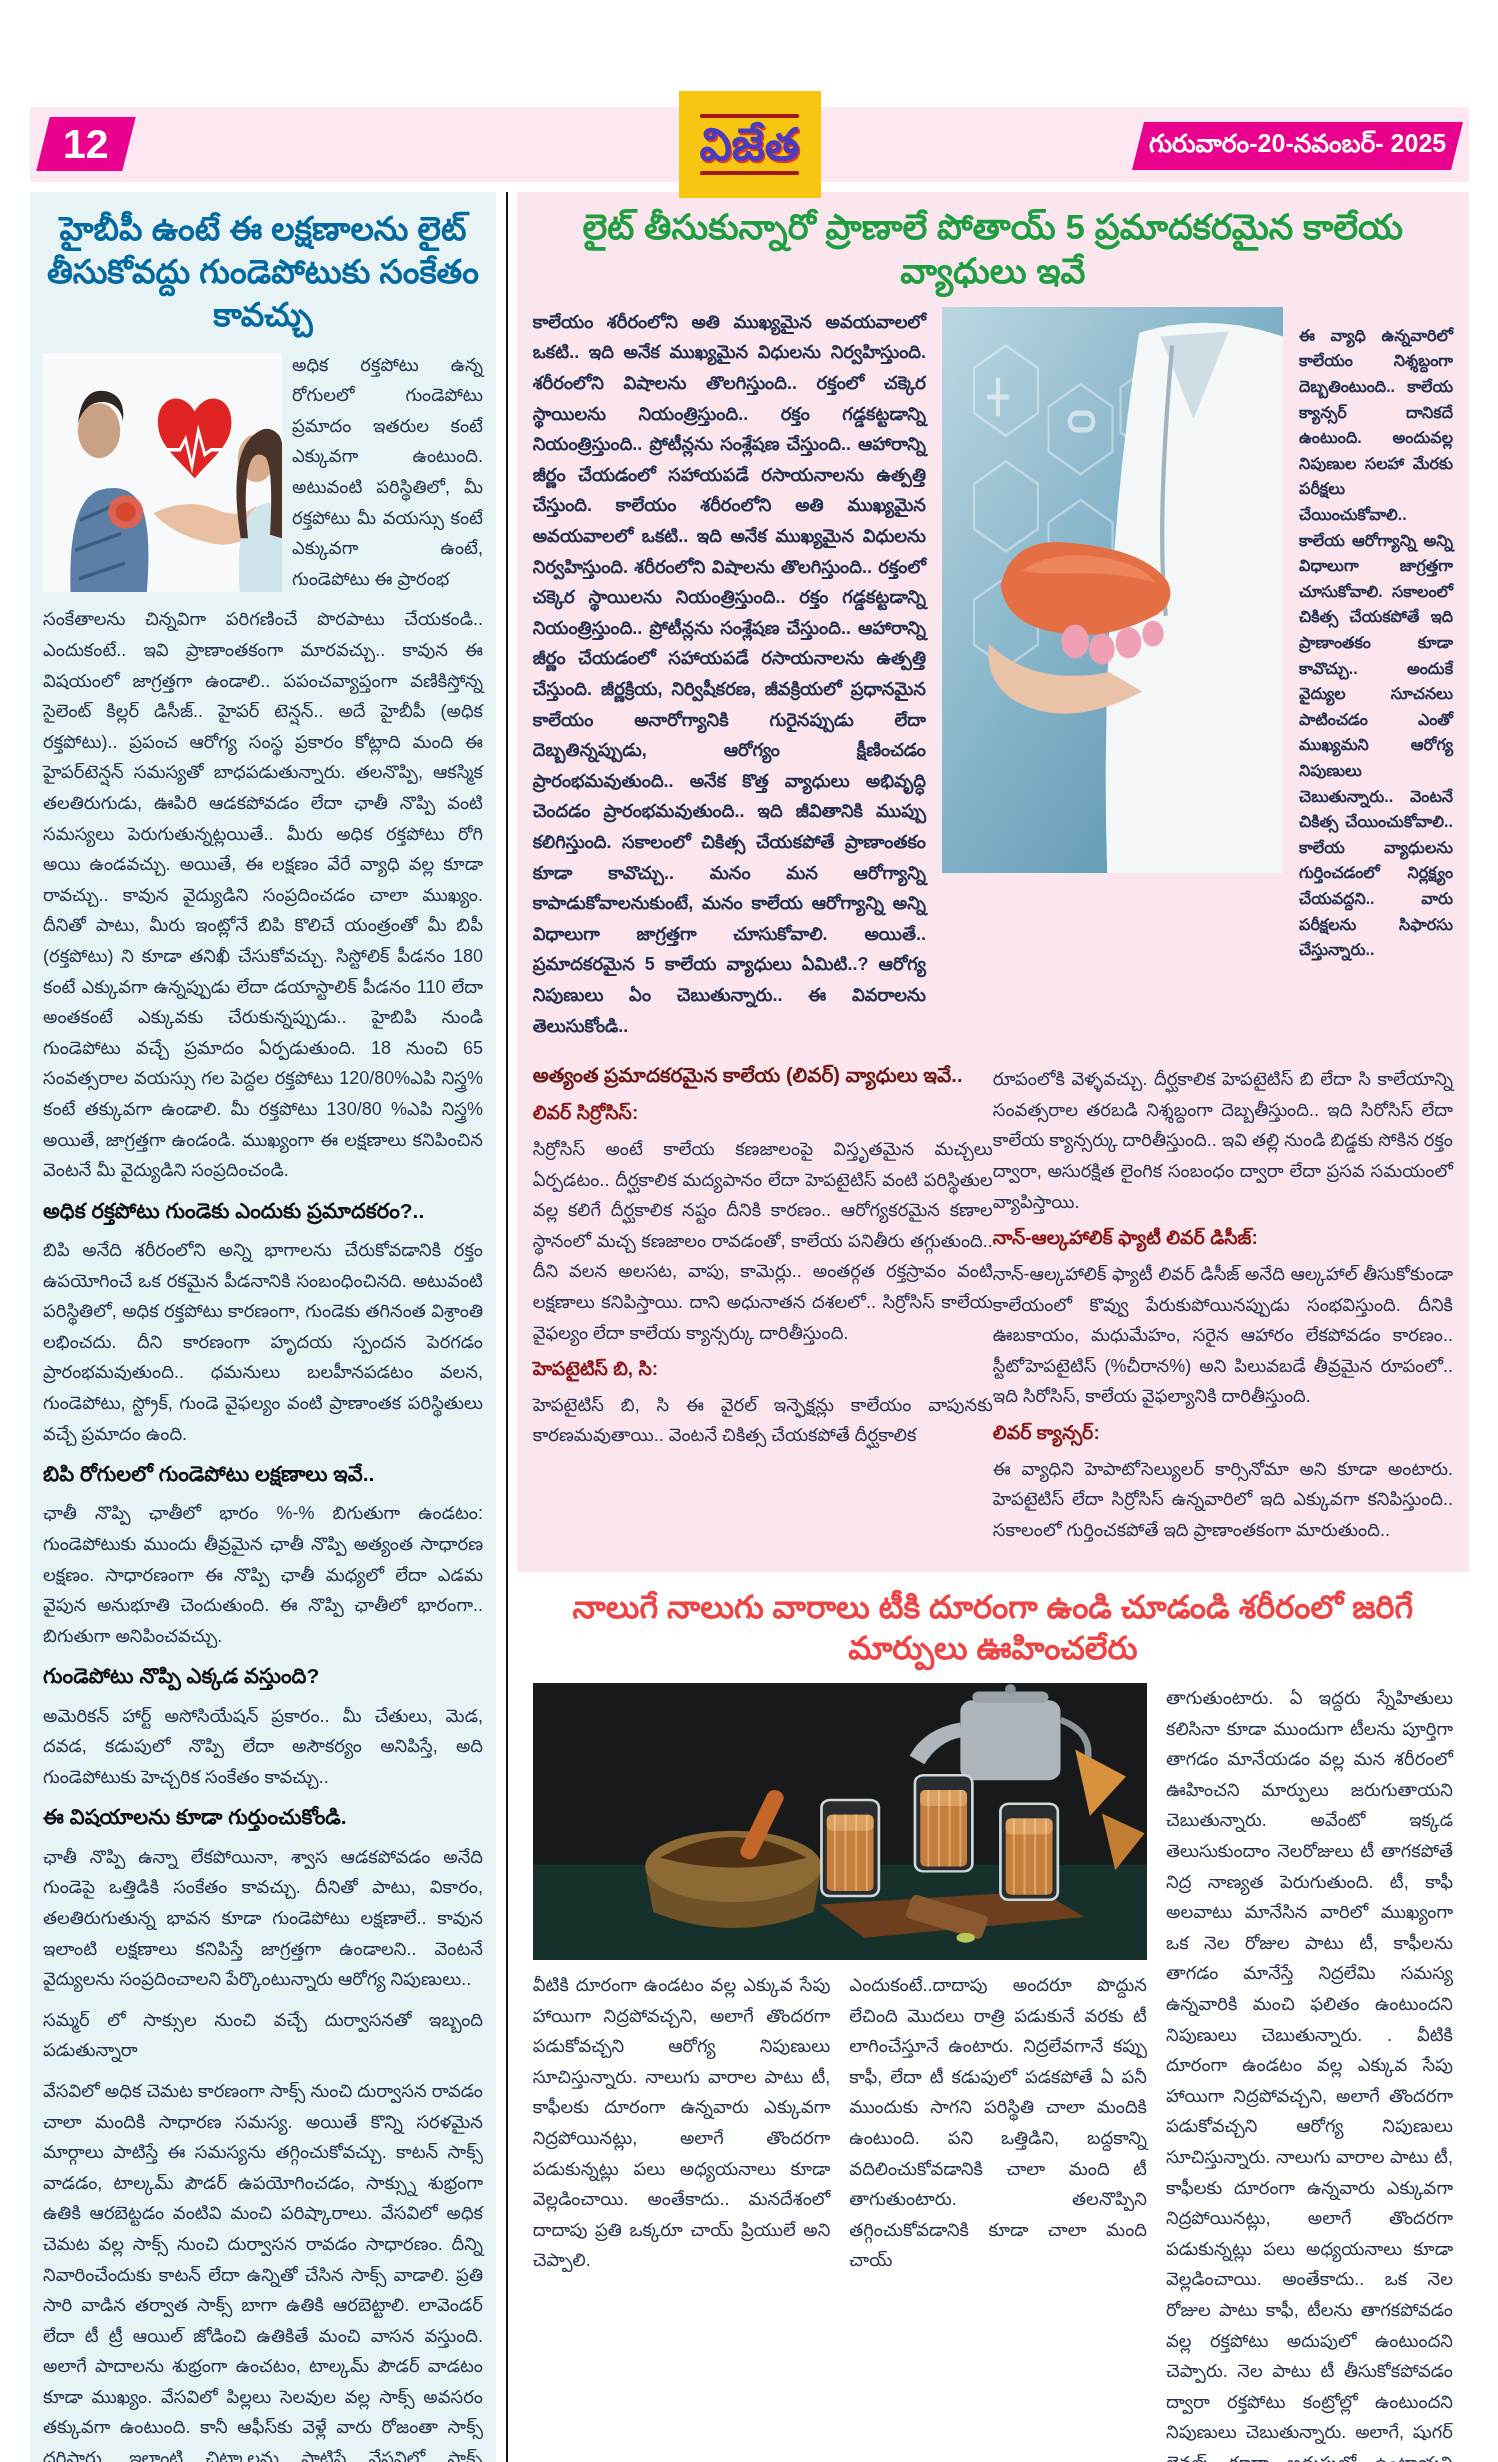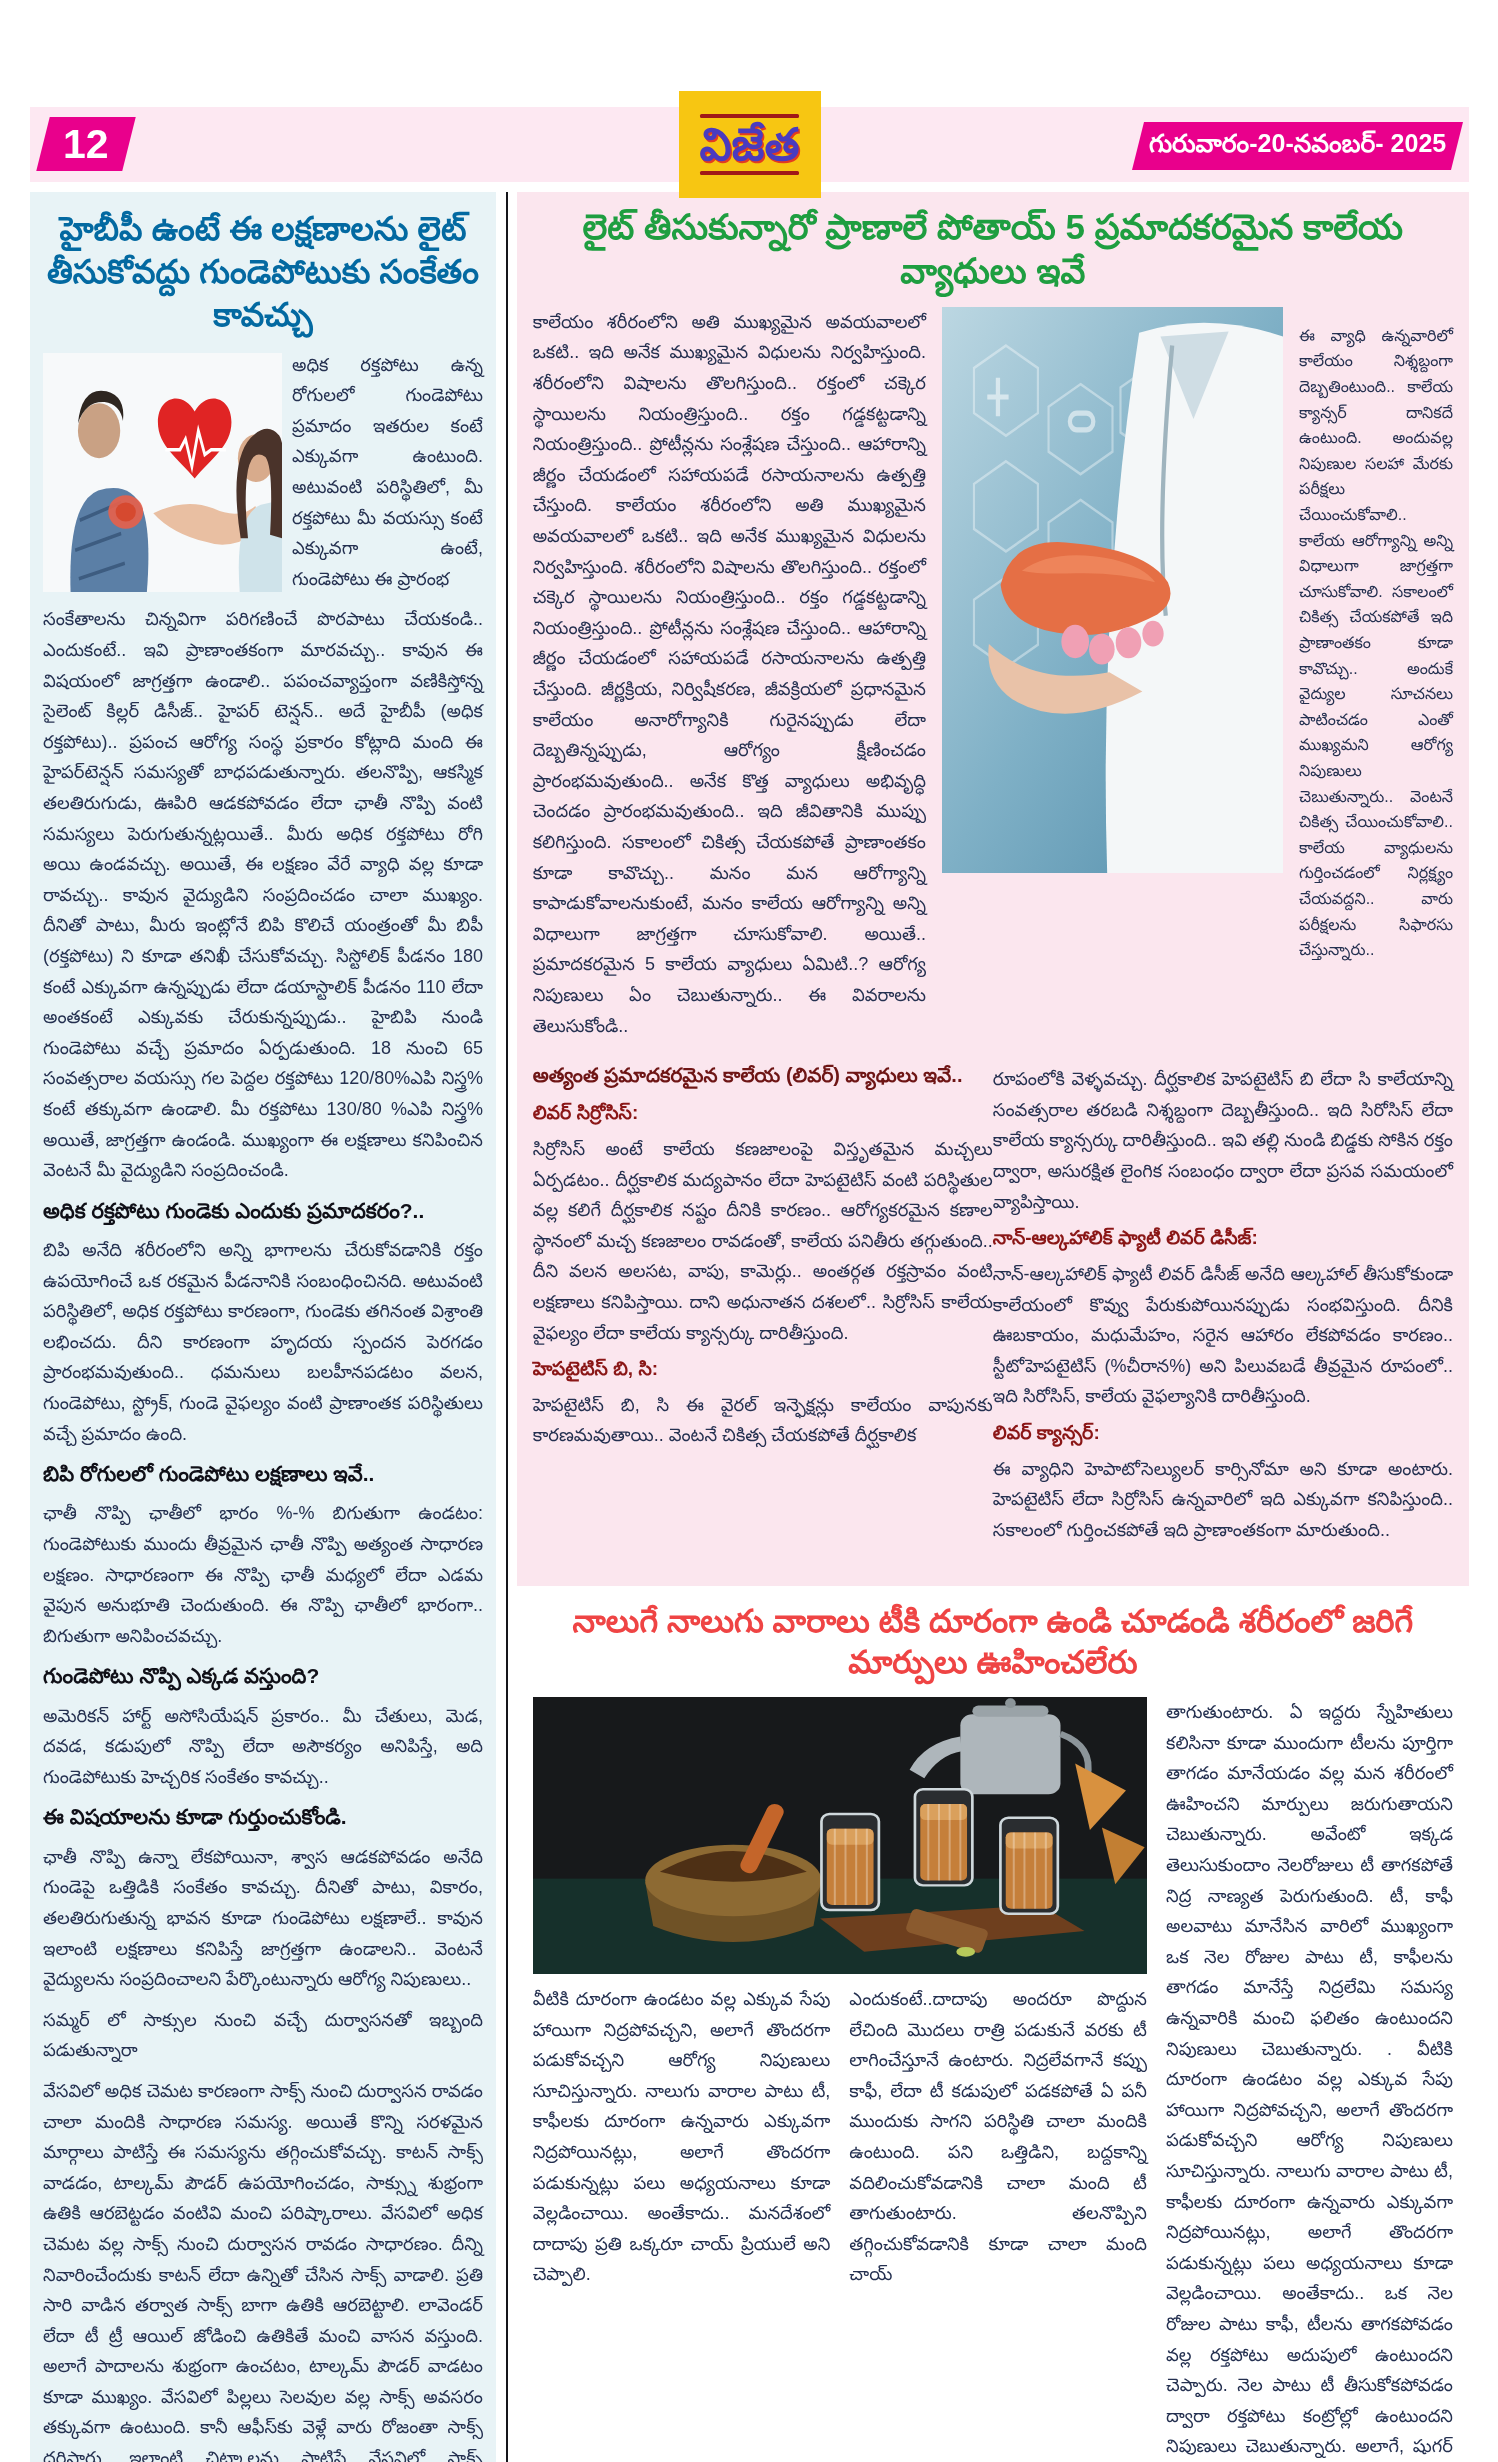--- a/index.html
+++ b/index.html
@@ -26,23 +26,23 @@
 
   .headline-bp{font-size:33px;font-weight:700;color:#0369a1;text-align:center;line-height:1.3;margin:4.4px 0 13px;}
   .bodytext{font-size:18px;line-height:1.7;text-align:justify;color:#243050;margin:0 0 10px;}
   .subhead{font-size:21px;font-weight:700;color:#101018;margin:13px 0 7.3px;}
   .photo{display:block;}
   .bp-photo{float:left;width:239px;height:239px;margin:2.9px 10px 5.8px 0;}
   .bp-photo svg,.jack-photo svg,.liver-photo svg,.tea-photo svg,.cuke-photo svg{width:100%;height:100%;display:block;}
   .clear{clear:both;}
 
   
-  .liver-section{background:#fbe6ee;padding:10px 16px 31px;box-sizing:border-box;}
+  .liver-section{background:#fbe6ee;padding:10px 16px 17px;box-sizing:border-box;}
   .headline-liver{font-size:35px;font-weight:700;color:#1e9e40;text-align:center;line-height:1.25;margin:2.9px 0 14.5px;}
-  .liver-top{display:grid;grid-template-columns:1fr 341px 154px;gap:16px;}
+  .liver-top{display:grid;grid-template-columns:1fr 341px 154px;gap:16px;font-weight:bold;}
   .liver-photo{width:100%;height:566px;}
   .side-small{font-size:16px;line-height:1.6;text-align:justify;color:#243050;}
   .liver-bottom{display:grid;grid-template-columns:1fr 1fr;margin-top:13px;}
   .lead-head{font-size:20px;font-weight:700;color:#6e1515;margin:0 0 8.7px;}
   .organ-head{font-size:19px;font-weight:700;color:#8a1616;margin:10px 0 5.8px;}
 
   
   .tea-section{background:#ffffff;padding:10px 16px 5.8px;box-sizing:border-box;}
   .headline-tea{font-size:32px;font-weight:700;color:#ef4444;text-align:center;line-height:1.3;margin:4.4px 0 13px;}
   .tea-body{display:grid;grid-template-columns:1fr 287px;gap:19px;}

